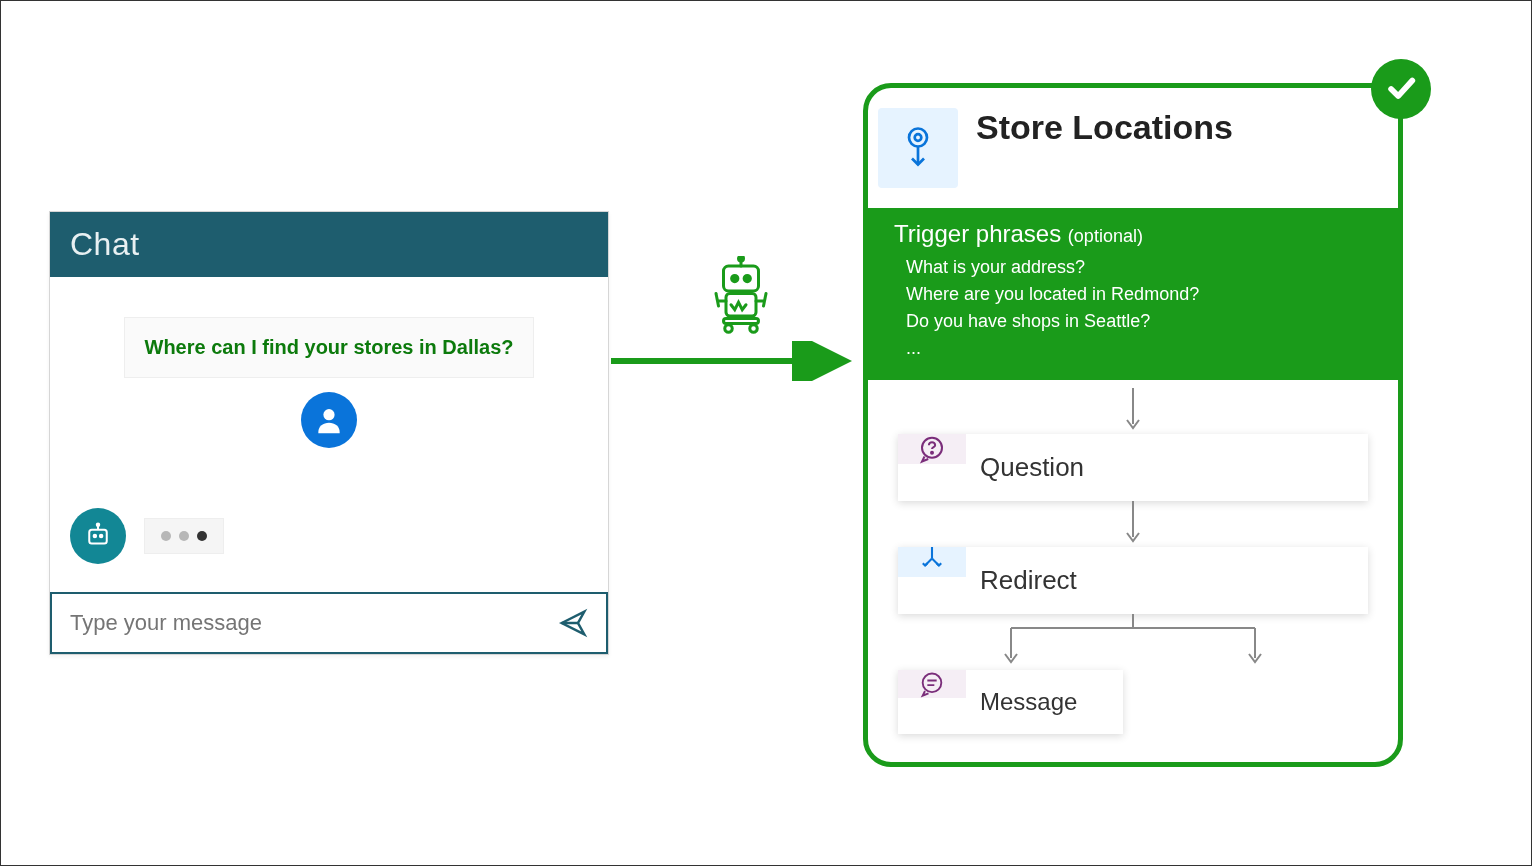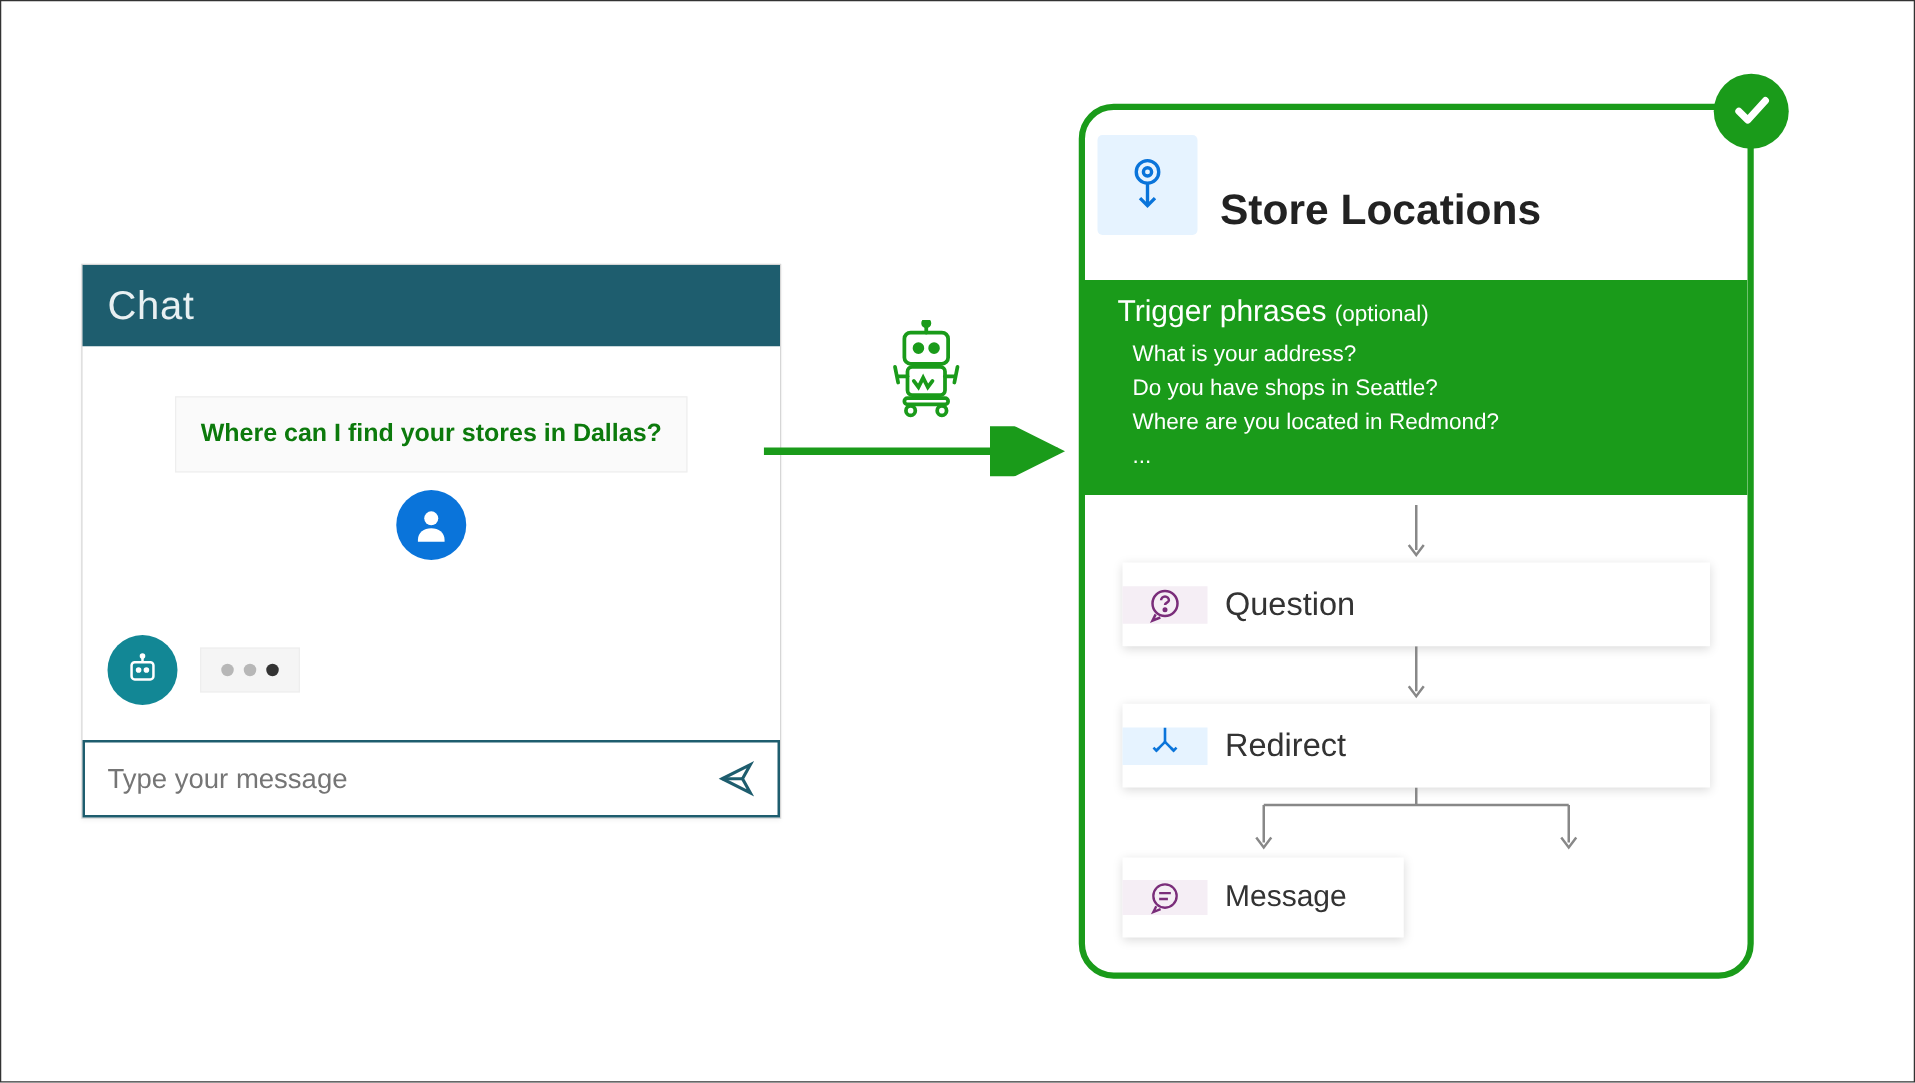--- a/index.html
+++ b/index.html
@@ -9,21 +9,21 @@
     background: #fff;
     width: 1532px;
     height: 866px;
     position: relative;
     border: 1px solid #333;
   }
 
   
   .chat-panel {
     position: absolute;
-    left: 64px;
+    left: 48px;
     top: 210px;
     width: 560px;
     border: 1px solid #d6d6d6;
     background: #fff;
     box-shadow: 0 2px 4px rgba(0,0,0,0.05);
   }
   .chat-header {
     background: #1e5d6e;
     color: #e8f0f2;
     font-size: 32px;
@@ -104,22 +104,22 @@
     left: 862px;
     top: 82px;
     width: 540px;
     border: 5px solid #1a9b1a;
     border-radius: 28px;
     background: #fff;
     overflow: hidden;
     padding-bottom: 28px;
   }
   .flow-title-row {
-    display: flex; align-items: flex-end;
-    padding: 20px 10px 36px 10px;
+    display: flex; align-items: flex-start;
+    padding: 20px 10px 20px 10px;
     gap: 18px;
   }
   .trigger-icon-box {
     width: 80px; height: 80px;
     background: #e6f3ff;
     display:flex; align-items:center; justify-content:center;
     border-radius: 4px;
   }
   .flow-title {
     font-size: 34px; font-weight: 700; color: #222;
@@ -133,21 +133,21 @@
   .trigger-list {
     margin: 6px 0 0 12px;
     font-size: 18px;
     line-height: 1.5;
   }
   .nodes {
     padding: 8px 30px 0 30px;
     display: flex; flex-direction: column; align-items: center;
   }
   .node {
-    display: flex; align-items: center;
+    display: flex; align-items: flex-start;
     width: 470px;
     box-shadow: 0 2px 8px rgba(0,0,0,.15);
     background: #fff;
   }
   .node + .arrow-down, .arrow-down + .node { }
   .node .icon-cell {
     width: 68px; display:flex; align-items:center; justify-content:center;
   }
   .node .label-cell {
     flex: 1; font-size: 26px; color: #333; display:flex; align-items:center;
@@ -256,22 +256,22 @@
     <div class="flow-title">Store Locations</div>
   </div>
 
   <div class="trigger-section">
     <div class="trigger-heading">
       <span>Trigger phrases</span>
       <span class="opt">(optional)</span>
     </div>
     <div class="trigger-list">
       <div>What is your address?</div>
+      <div>Where are you located in Redmond?</div>
       <div>Do you have shops in Seattle?</div>
-      <div>Where are you located in Redmond?</div>
       <div>...</div>
     </div>
   </div>
 
   <div class="nodes">
     <svg class="arrow-down" viewBox="0 0 24 46">
         <line x1="12" y1="0" x2="12" y2="36" stroke="#888" stroke-width="2"></line>
         <path d="M6 32l6 8 6-8" fill="none" stroke="#888" stroke-width="2"></path>
       </svg>
 

